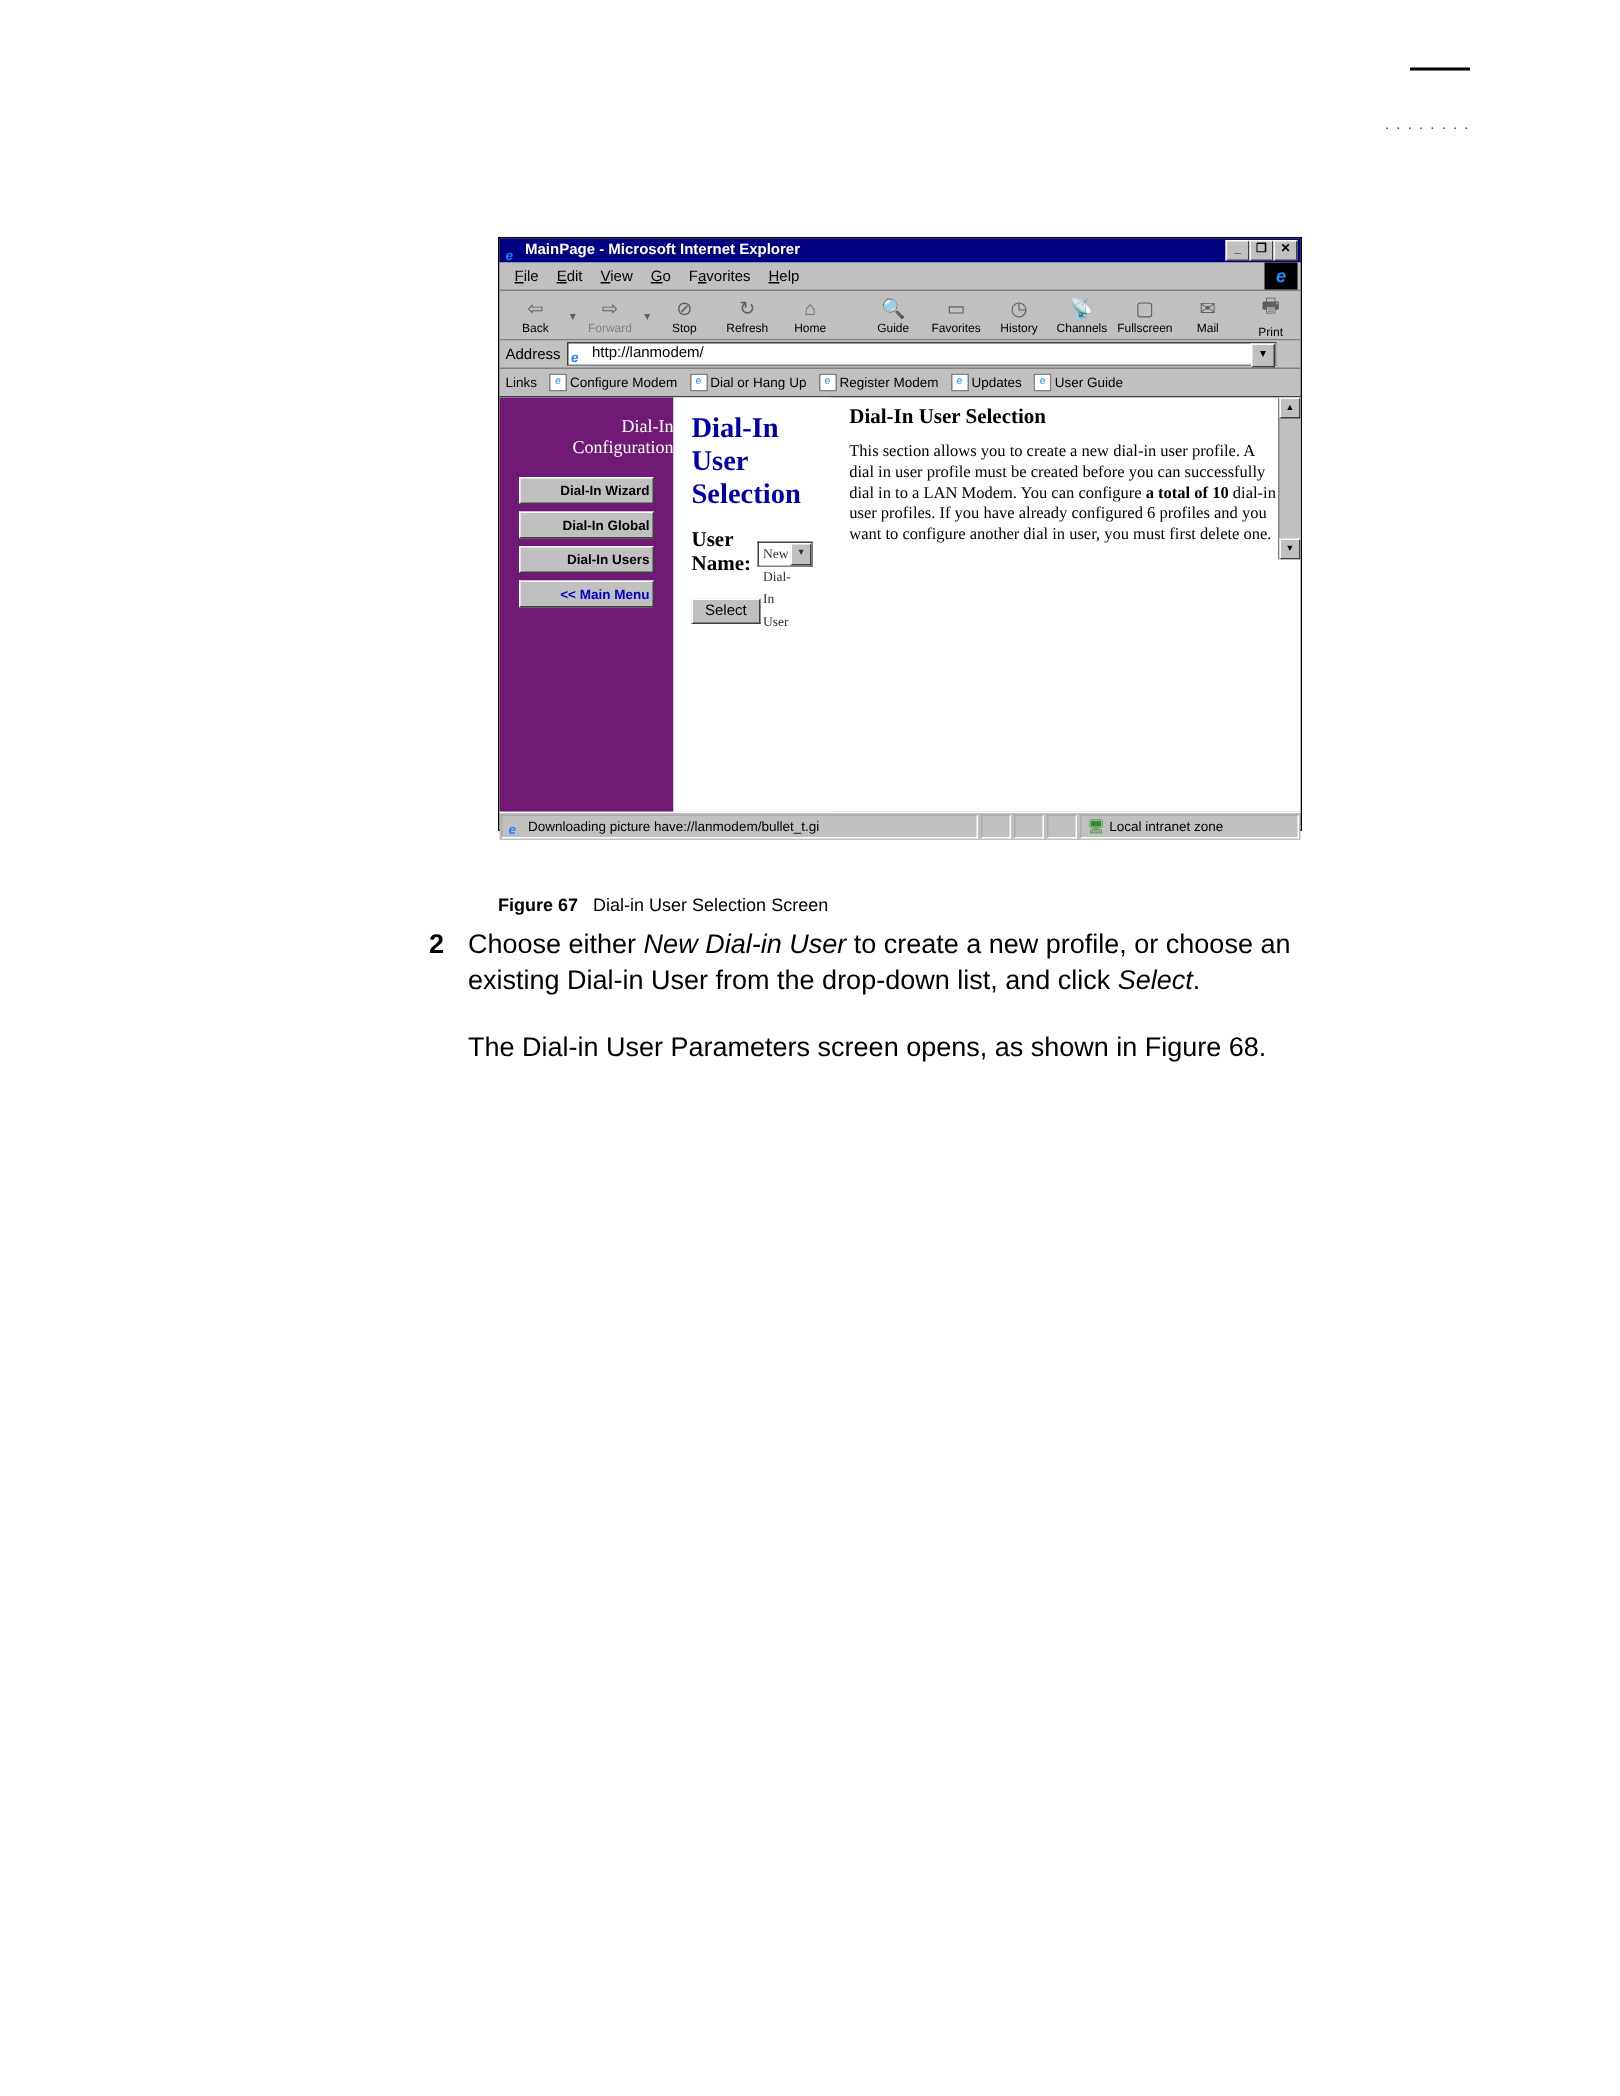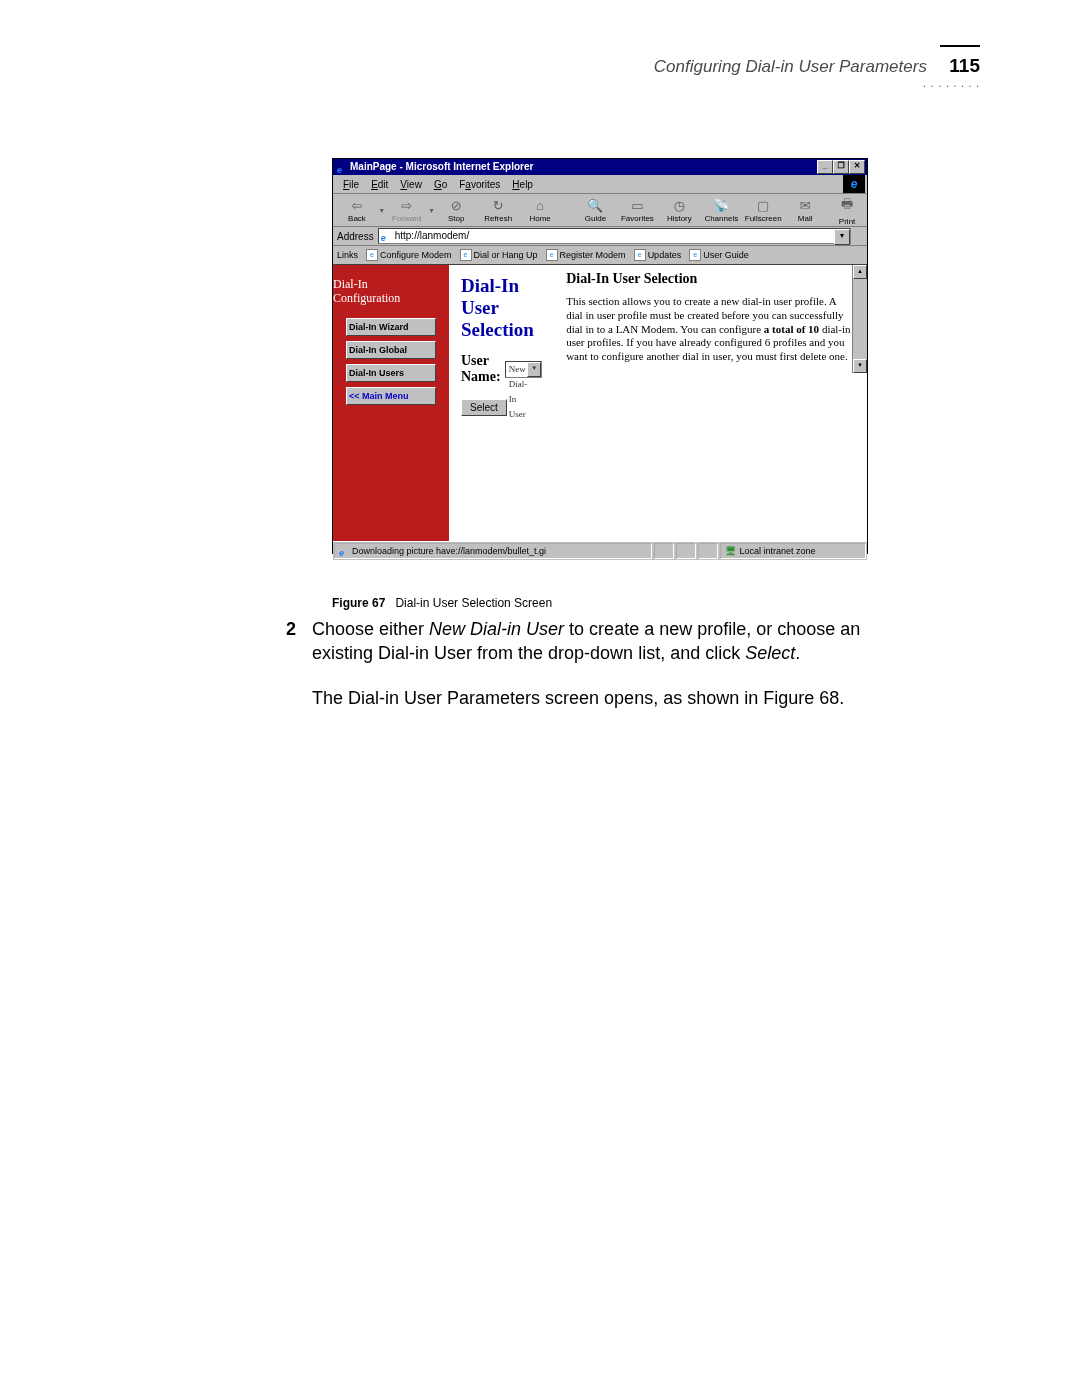--- a/index.html
+++ b/index.html
@@ -218,22 +218,22 @@
     color:#1e90ff;
   }
 
   .content-area {
     display: flex;
     height: 276px;
     background: #fff;
   }
   .sidebar {
     width: 116px;
-    background: #b91c1c;
-    text-align: left;
+    background: #701a75;
+    text-align: right;
     color: #fff;
     padding-top: 12px;
   }
   .sidebar-title {
     font-family: 'Times New Roman', serif;
     font-size: 12px;
     margin-bottom: 12px;
     line-height: 1.2;
   }
   .sidebar-btn {
@@ -400,24 +400,20 @@
   .small-ie-icon {
     width:10px;height:10px;display:inline-block;
     font-size:9px;color:#1e7fff;font-weight:bold;font-style:italic;
   }
 </style>
 </head>
 <body>
 
 <div class="page">
   <div class="header-rule"></div>
-  <div class="header-area">
-    <span class="header-label">Configuring Dial-in User Parameters</span>
-    <span class="page-number">115</span>
-  </div>
   <div class="dots">. . . . . . . .</div>
 
   <div class="browser">
     <div class="titlebar">
       <div class="titlebar-left">
         <span class="small-ie-icon">e</span>
         <span>MainPage - Microsoft Internet Explorer</span>
       </div>
       <div class="win-controls">
         <div class="win-btn">_</div>

